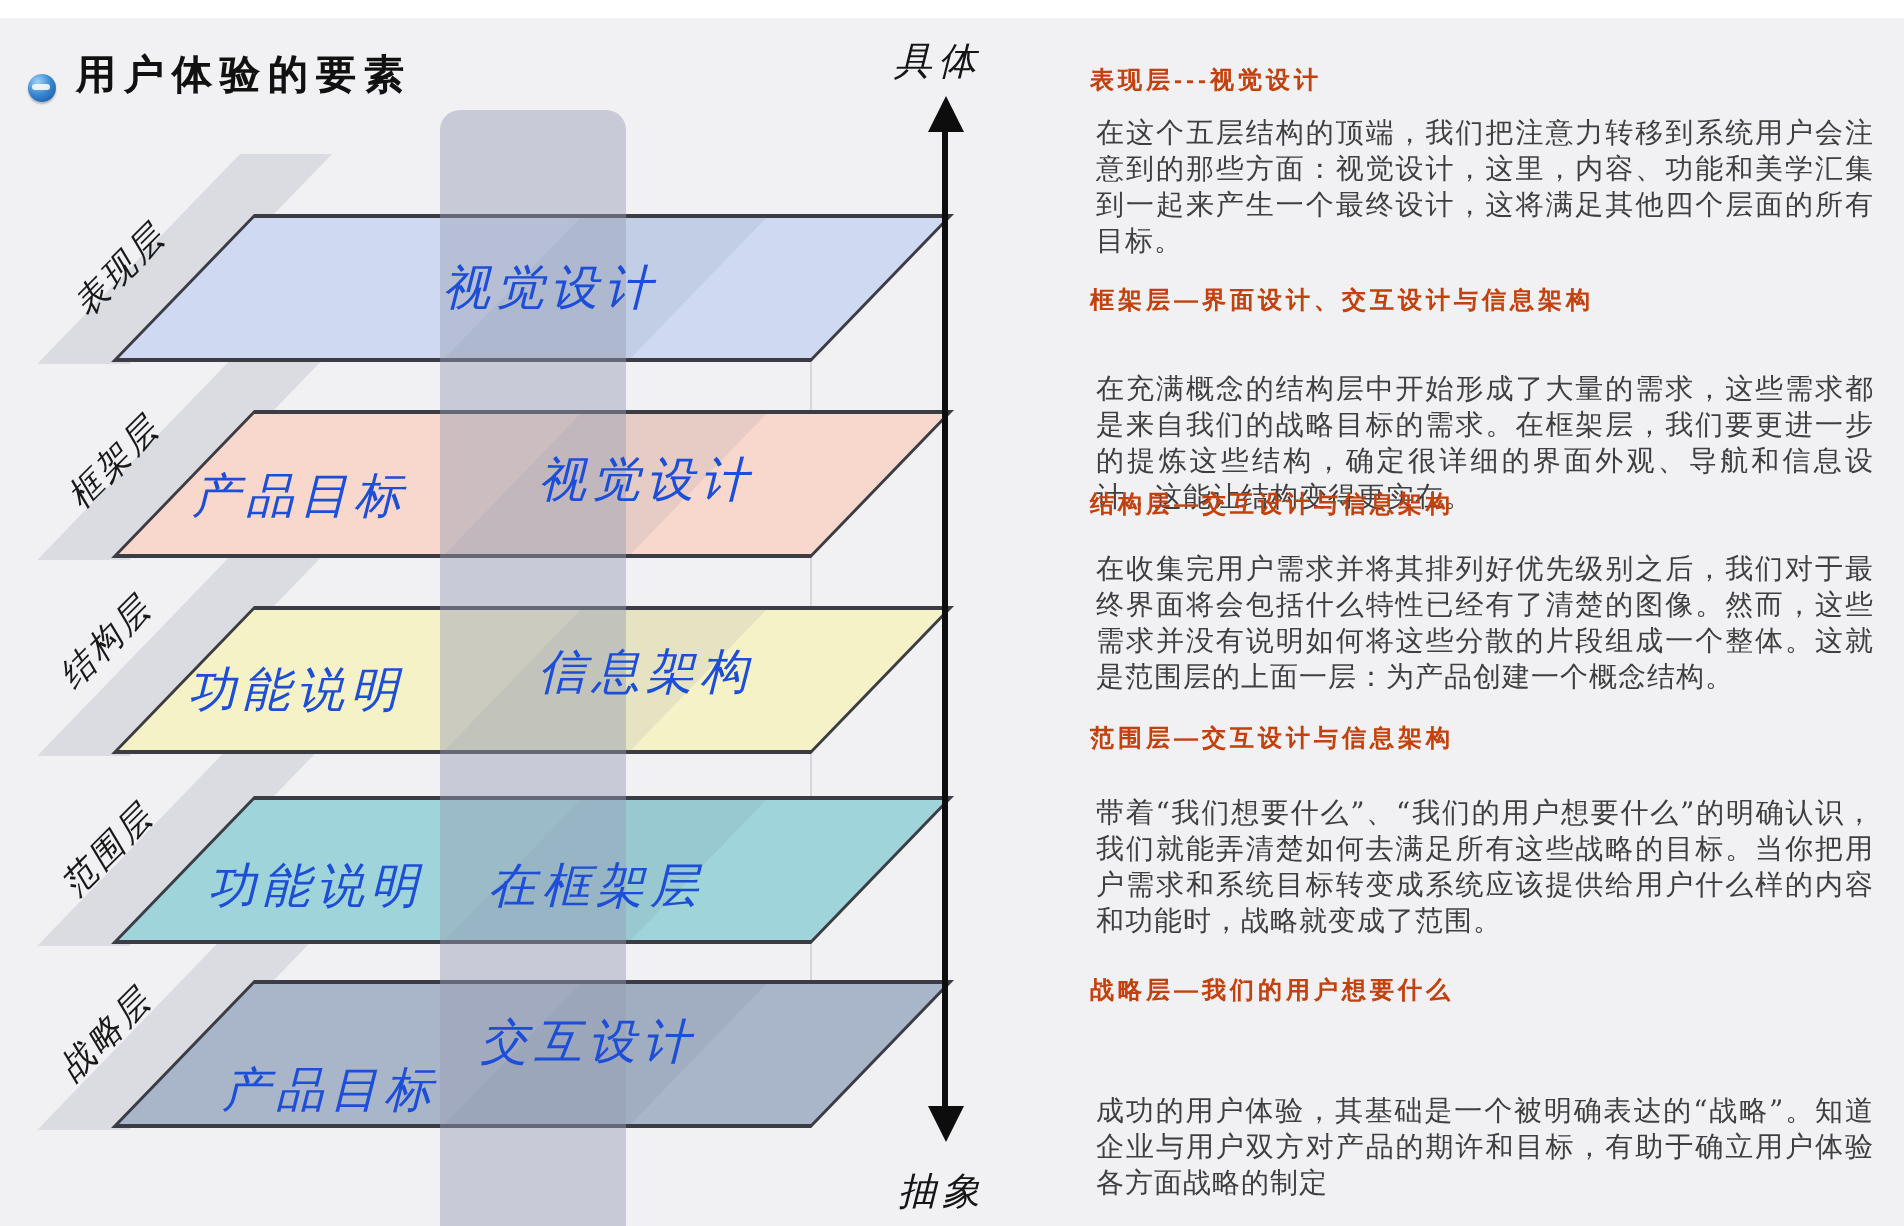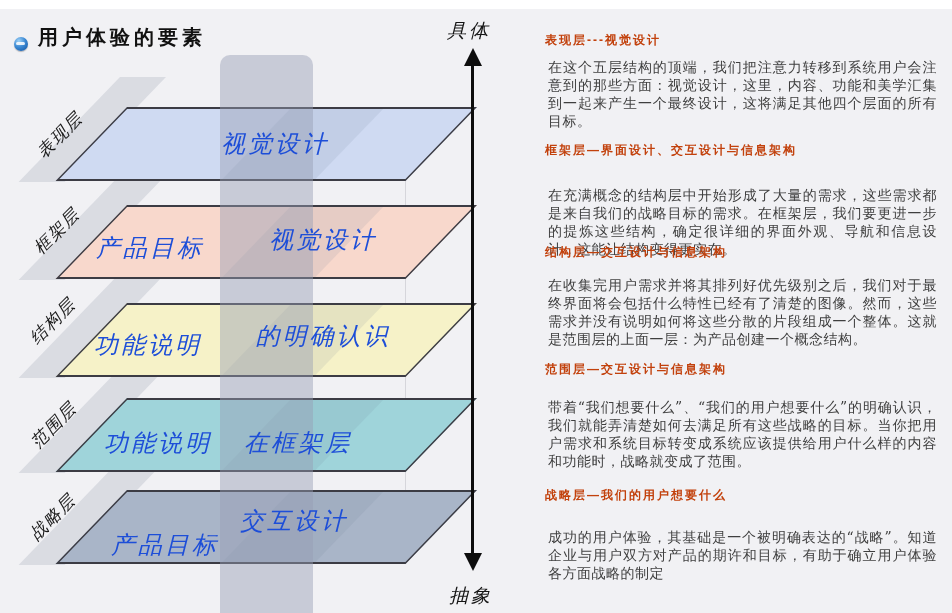--- a/index.html
+++ b/index.html
@@ -89,21 +89,21 @@
 <span class="side-label" style="left:60px;top:135px">表现层</span>
 <span class="side-label" style="left:57px;top:231px">框架层</span>
 <span class="side-label" style="left:53px;top:321px">结构层</span>
 <span class="side-label" style="left:54px;top:425px">范围层</span>
 <span class="side-label" style="left:53px;top:517px">战略层</span>
 
 <span class="cell" style="left:275px;top:144px">视觉设计</span>
 <span class="cell" style="left:150px;top:248px">产品目标</span>
 <span class="cell" style="left:323px;top:240px">视觉设计</span>
 <span class="cell" style="left:148px;top:345px">功能说明</span>
-<span class="cell" style="left:323px;top:336px">的明确认识</span>
+<span class="cell" style="left:323px;top:336px">信息架构</span>
 <span class="cell" style="left:158px;top:443px">功能说明</span>
 <span class="cell" style="left:298px;top:443px">在框架层</span>
 <span class="cell" style="left:165px;top:545px">产品目标</span>
 <span class="cell" style="left:294px;top:521px">交互设计</span>
 
 <div class="axis-line"></div>
 <div class="axis-head-up"></div>
 <div class="axis-head-down"></div>
 <span class="axis-label" style="left:469px;top:31px">具体</span>
 <span class="axis-label" style="left:471px;top:596px">抽象</span>
@@ -119,14 +119,14 @@
 <div class="section" style="top:244px">
   <h2>结构层—交互设计与信息架构</h2>
   <p style="top:32px">在收集完用户需求并将其排列好优先级别之后，我们对于最终界面将会包括什么特性已经有了清楚的图像。然而，这些需求并没有说明如何将这些分散的片段组成一个整体。这就是范围层的上面一层：为产品创建一个概念结构。</p>
 </div>
 <div class="section" style="top:361px">
   <h2>范围层—交互设计与信息架构</h2>
   <p style="top:37px">带着“我们想要什么”、“我们的用户想要什么”的明确认识，我们就能弄清楚如何去满足所有这些战略的目标。当你把用户需求和系统目标转变成系统应该提供给用户什么样的内容和功能时，战略就变成了范围。</p>
 </div>
 <div class="section" style="top:487px">
   <h2>战略层—我们的用户想要什么</h2>
-  <p style="top:41px">成功的用户体验，其基础是一个被明确表达的“战略”。知道企业与用户双方对产品的期许和目标，有助于确立用户体验各方面战略的制定</p>
+  <p style="top:60px">成功的用户体验，其基础是一个被明确表达的“战略”。知道企业与用户双方对产品的期许和目标，有助于确立用户体验各方面战略的制定</p>
 </div>
 
 </body></html>

